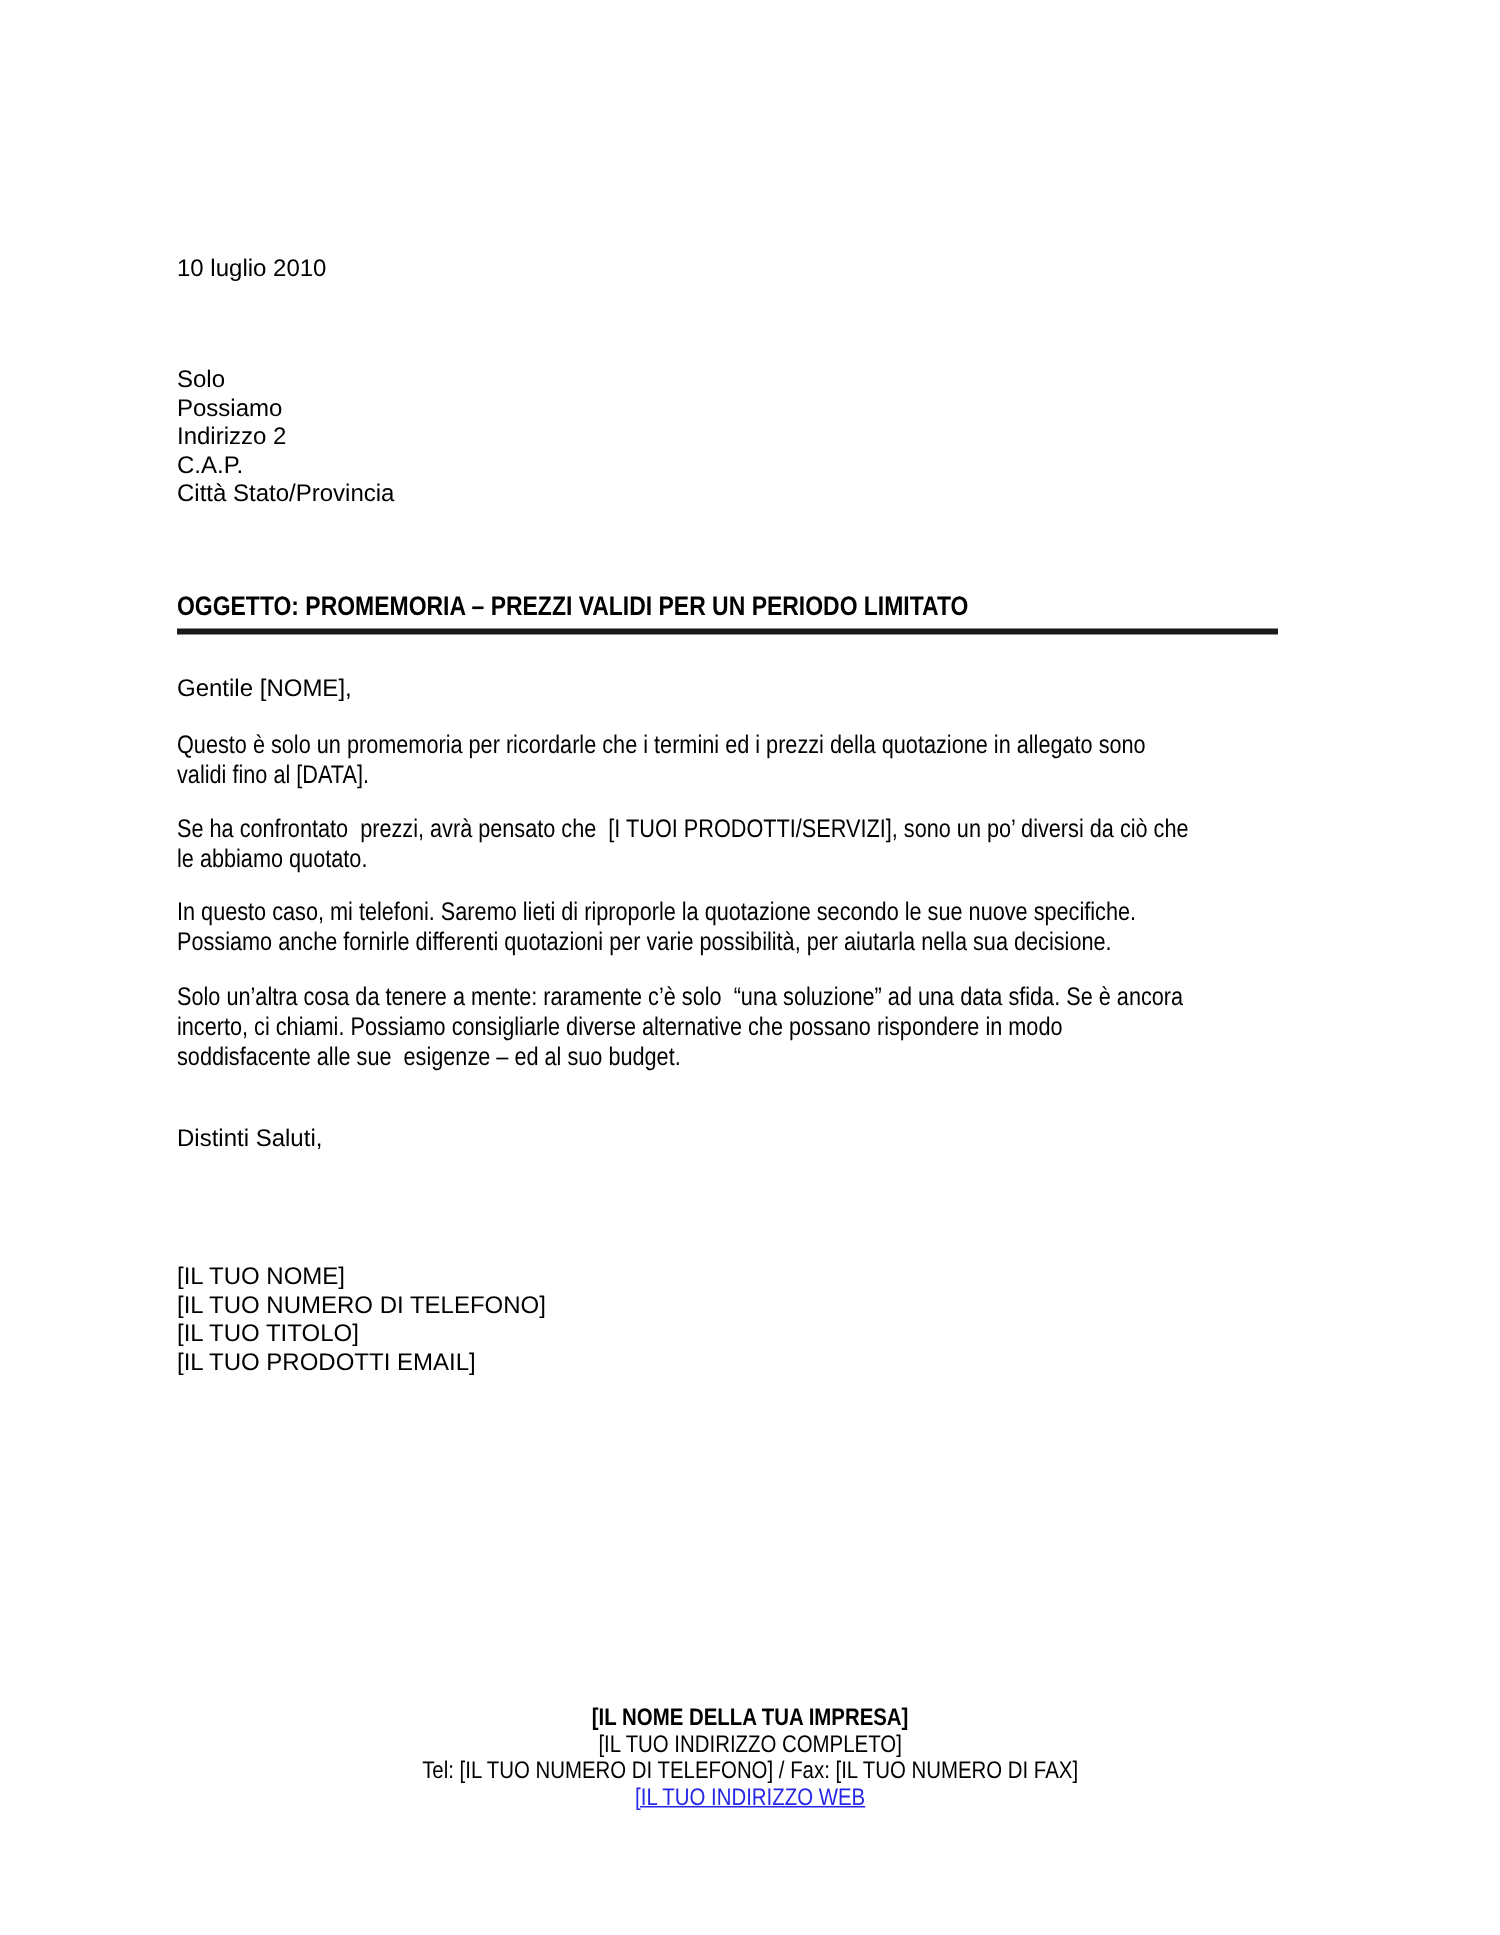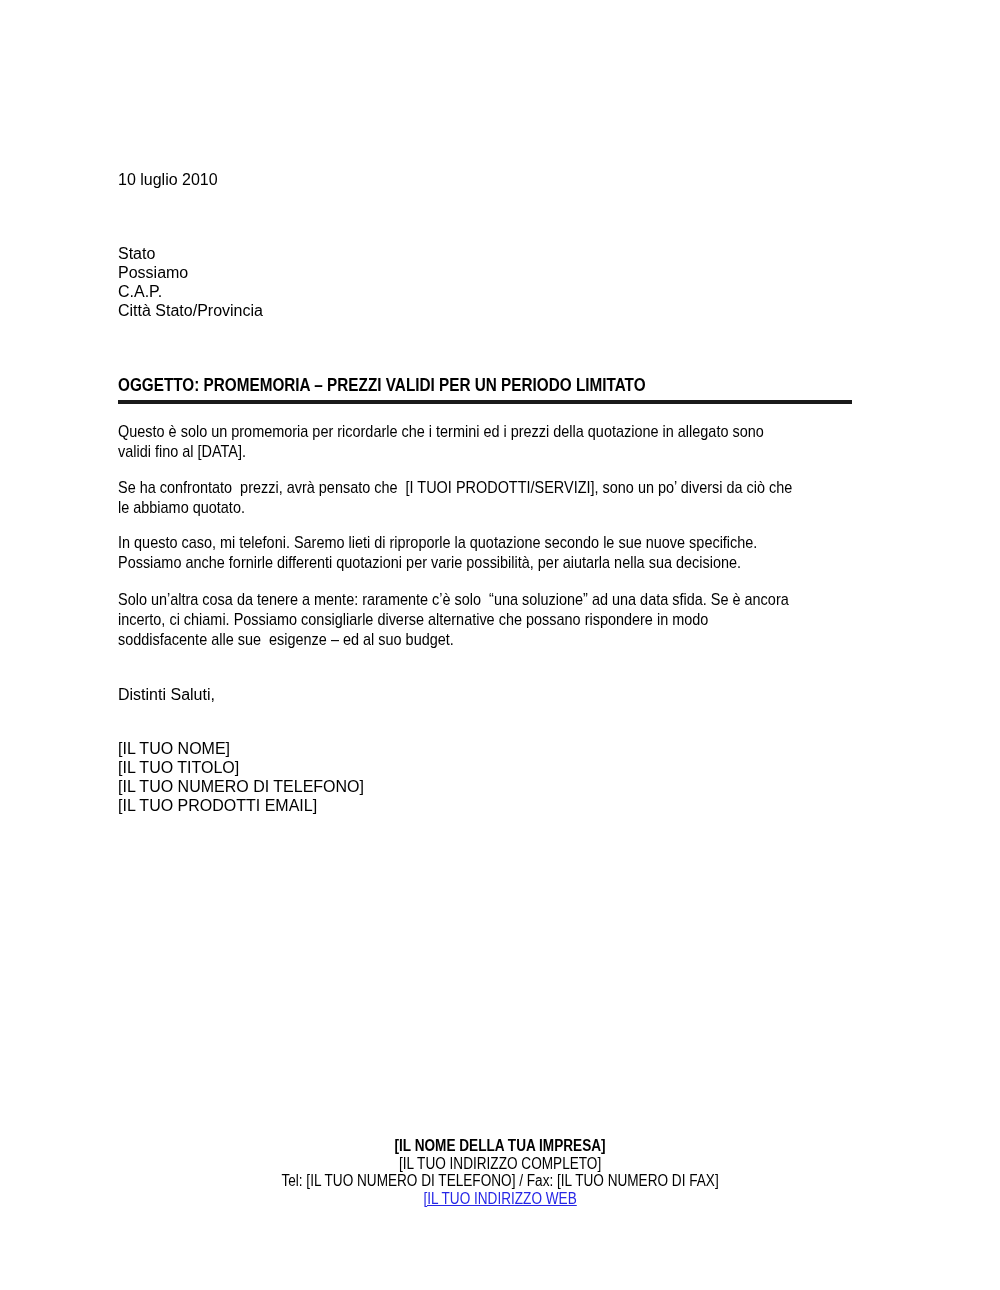--- a/index.html
+++ b/index.html
@@ -49,21 +49,21 @@
   .para .pline {
     font-size: 17px;
     line-height: 20px;
     white-space: pre;
   }
   .para-1 { margin-top: 18px; }
   .para-2 { margin-top: 16px; }
   .para-3 { margin-top: 15px; }
   .para-4 { margin-top: 17px; }
   .closing { margin-top: 35px; }
-  .signature { margin-top: 35px; }
+  .signature { margin-top: 73px; }
   .footer {
     position: absolute;
     top: 1137px;
     left: 118px;
     width: 899px;
     transform: scaleX(0.85);
     transform-origin: 0 0;
     text-align: center;
     font-size: 16px;
     line-height: 17.5px;
@@ -77,32 +77,34 @@
   }
 </style>
 </head>
 <body>
 
 <div class="page">
 
   <div class="regular date-line">10 luglio 2010</div>
 
   <div class="recipient">
-    <div class="regular">Stato</div>
+    <div class="regular">Solo</div>
     <div class="regular">Possiamo</div>
+    <div class="regular">Indirizzo 2</div>
     <div class="regular">C.A.P.</div>
     <div class="regular">Città Stato/Provincia</div>
   </div>
 
   <div class="subject-wrap narrow">
     <div class="subject-text">OGGETTO: PROMEMORIA – PREZZI VALIDI PER UN PERIODO LIMITATO</div>
   </div>
 
   <div class="rule"></div>
 
+  <div class="regular salutation">Gentile [NOME],</div>
 
   <div class="para para-1 narrow">
     <div class="pline">Questo è solo un promemoria per ricordarle che i termini ed i prezzi della quotazione in allegato sono</div>
     <div class="pline">validi fino al [DATA].</div>
   </div>
 
   <div class="para para-2 narrow">
     <div class="pline">Se ha confrontato  prezzi, avrà pensato che  [I TUOI PRODOTTI/SERVIZI], sono un po’ diversi da ciò che</div>
     <div class="pline">le abbiamo quotato.</div>
   </div>
@@ -115,22 +117,22 @@
   <div class="para para-4 narrow">
     <div class="pline">Solo un’altra cosa da tenere a mente: raramente c’è solo  “una soluzione” ad una data sfida. Se è ancora</div>
     <div class="pline">incerto, ci chiami. Possiamo consigliarle diverse alternative che possano rispondere in modo</div>
     <div class="pline">soddisfacente alle sue  esigenze – ed al suo budget.</div>
   </div>
 
   <div class="regular closing">Distinti Saluti,</div>
 
   <div class="signature">
     <div class="regular">[IL TUO NOME]</div>
+    <div class="regular">[IL TUO NUMERO DI TELEFONO]</div>
     <div class="regular">[IL TUO TITOLO]</div>
-    <div class="regular">[IL TUO NUMERO DI TELEFONO]</div>
     <div class="regular">[IL TUO PRODOTTI EMAIL]</div>
   </div>
 
   <div class="footer">
     <div class="company">[IL NOME DELLA TUA IMPRESA]</div>
     <div>[IL TUO INDIRIZZO COMPLETO]</div>
     <div>Tel: [IL TUO NUMERO DI TELEFONO] / Fax: [IL TUO NUMERO DI FAX]</div>
     <div><a class="weblink">[IL TUO INDIRIZZO WEB</a></div>
   </div>
 

